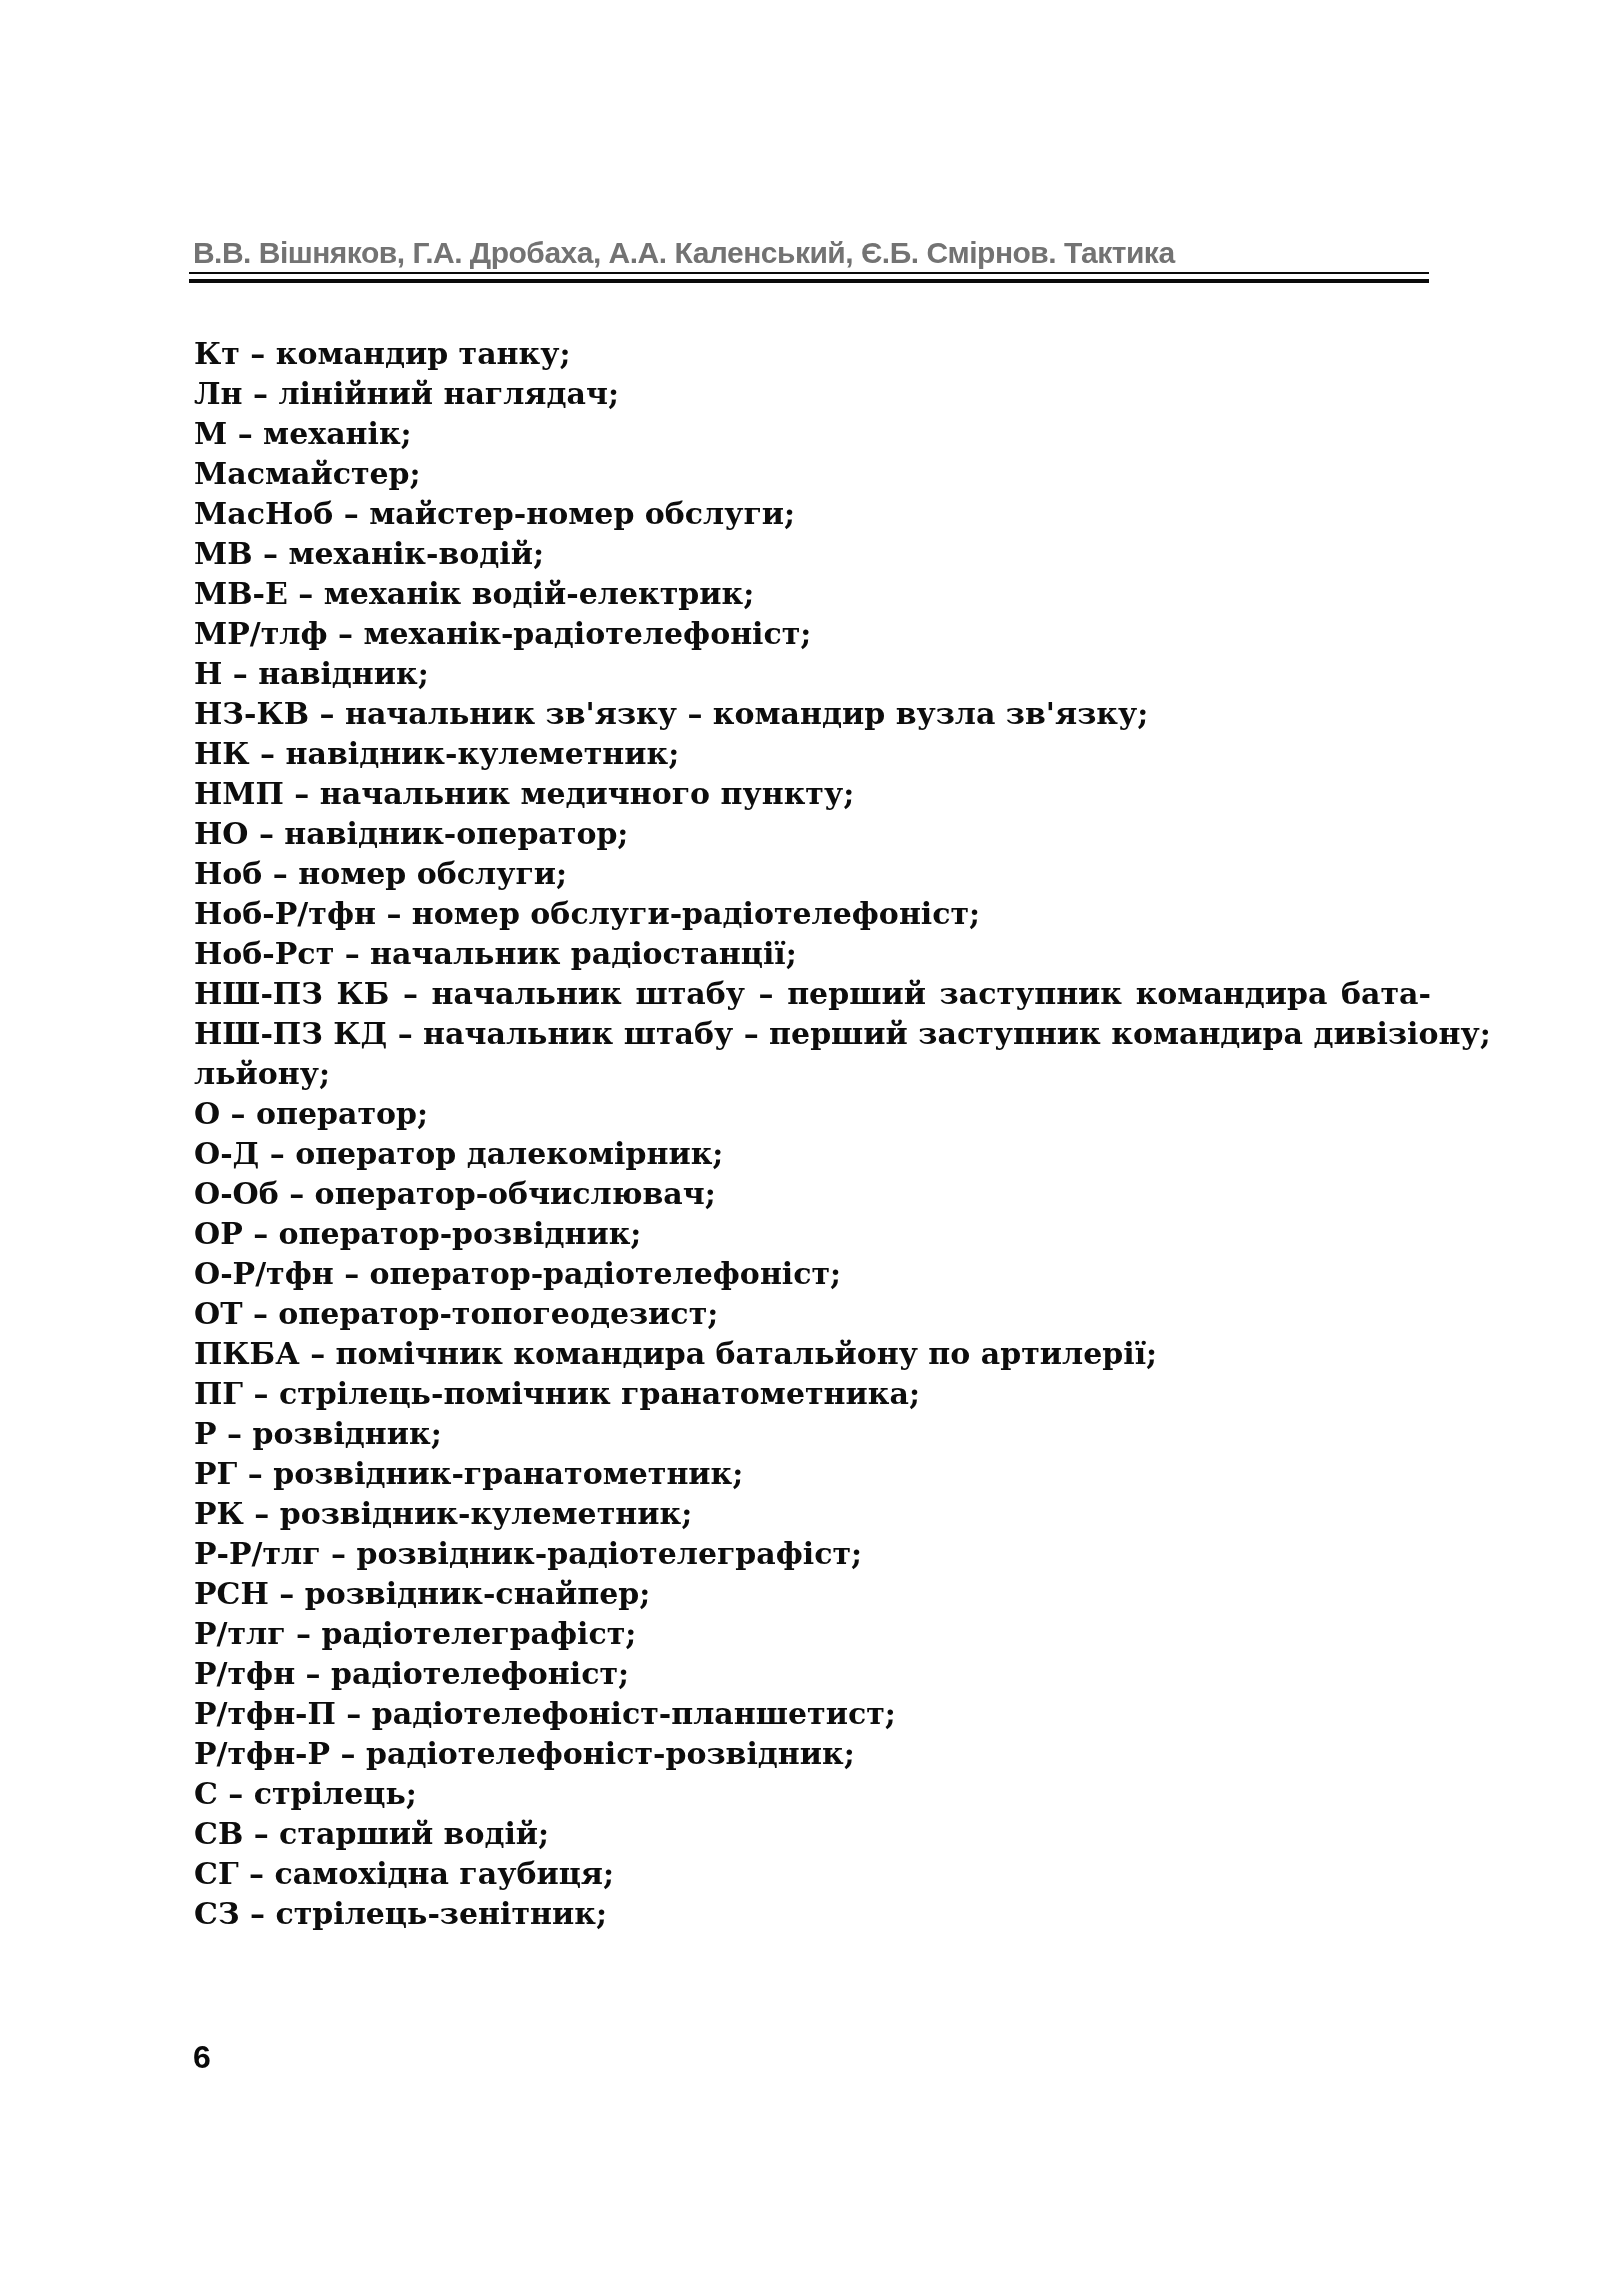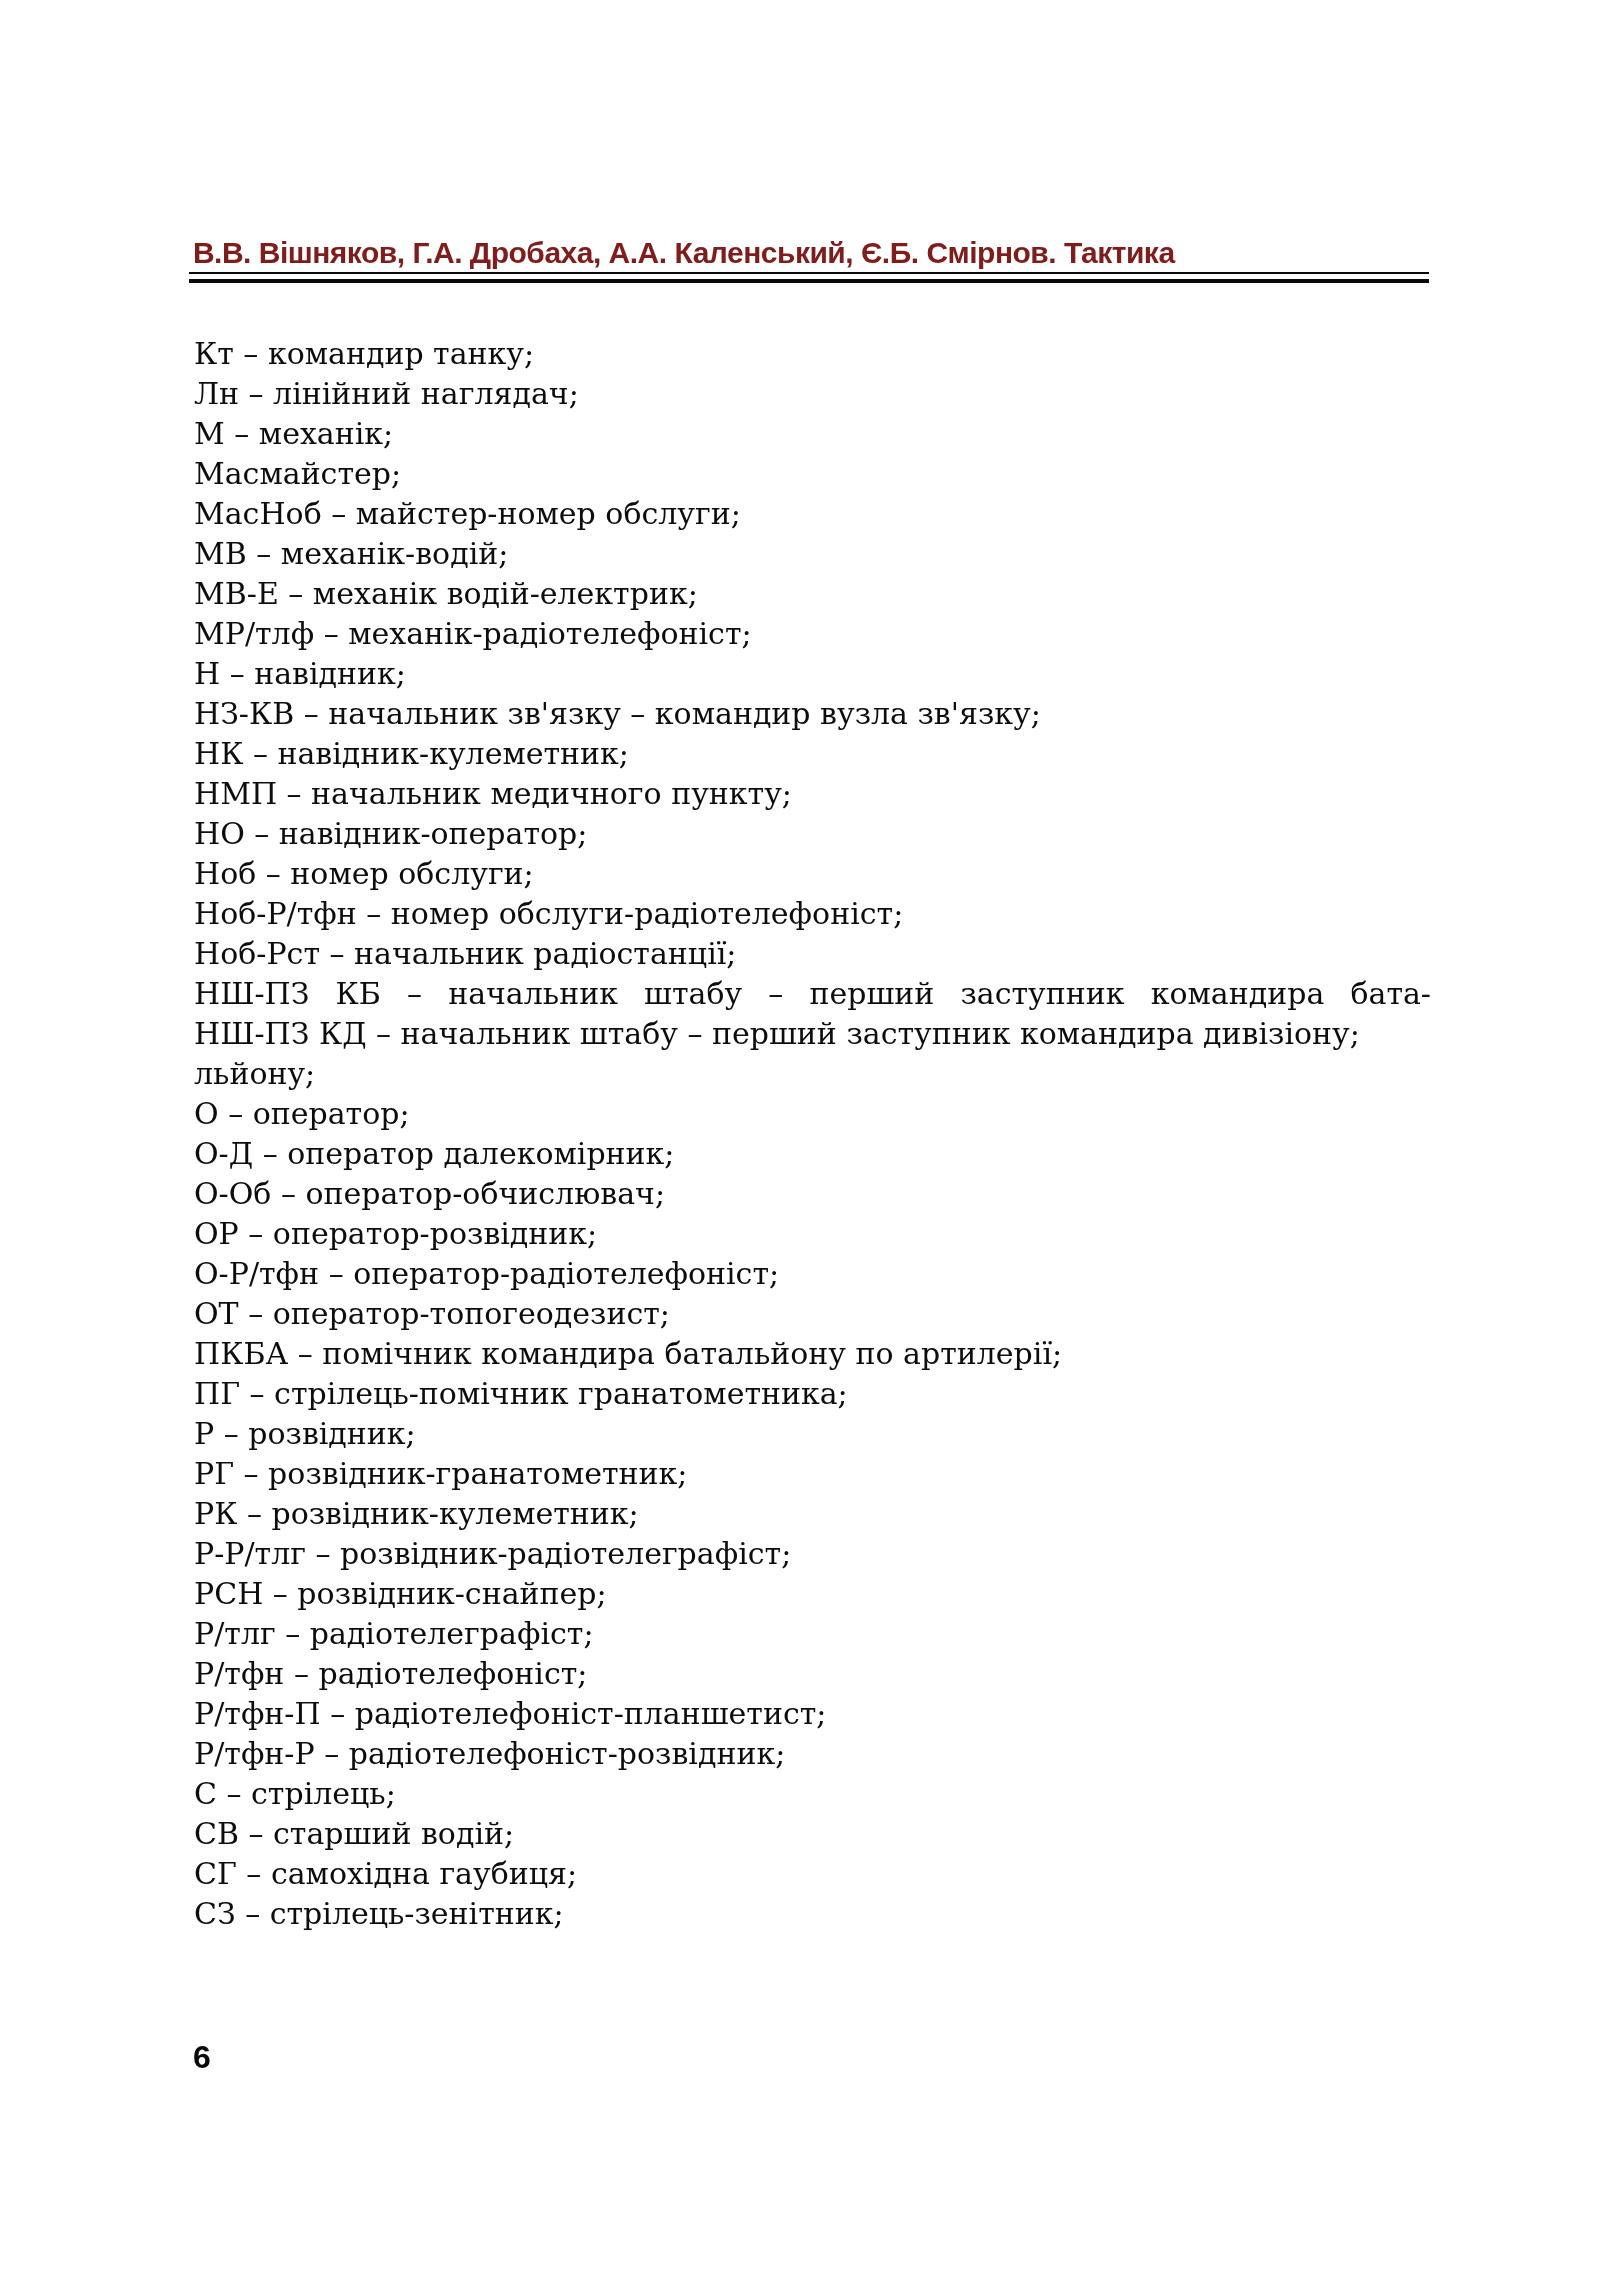--- a/index.html
+++ b/index.html
@@ -21,21 +21,21 @@
     left: 189px;
     top: 235px;
     width: 1240px;
   }
   .header-text {
     font-family: "Liberation Sans", sans-serif;
     font-weight: bold;
     font-size: 30px;
     line-height: 35px;
     letter-spacing: -0.5px;
-    color: #7f1d1d;
+    color: #737373;
     padding-left: 3.9px;
     white-space: nowrap;
   }
   .header-rule {
     margin-top: 2px;
     width: 1240px;
     height: 10.8px;
     box-sizing: border-box;
     border-top: 2.9px solid #0a0a0a;
     border-bottom: 4.9px solid #0a0a0a;
@@ -44,20 +44,21 @@
   .abbr-list {
     position: absolute;
     left: 194px;
     top: 334px;
     width: 1237px;
     font-size: 30px;
     line-height: 40px;
   }
   .abbr-list .line {
     white-space: nowrap;
+    font-weight: bold;
   }
   .abbr-list .line.justify {
     white-space: normal;
     text-align: justify;
     text-align-last: justify;
   }
   .page-number {
     position: absolute;
     left: 193px;
     top: 2039px;

